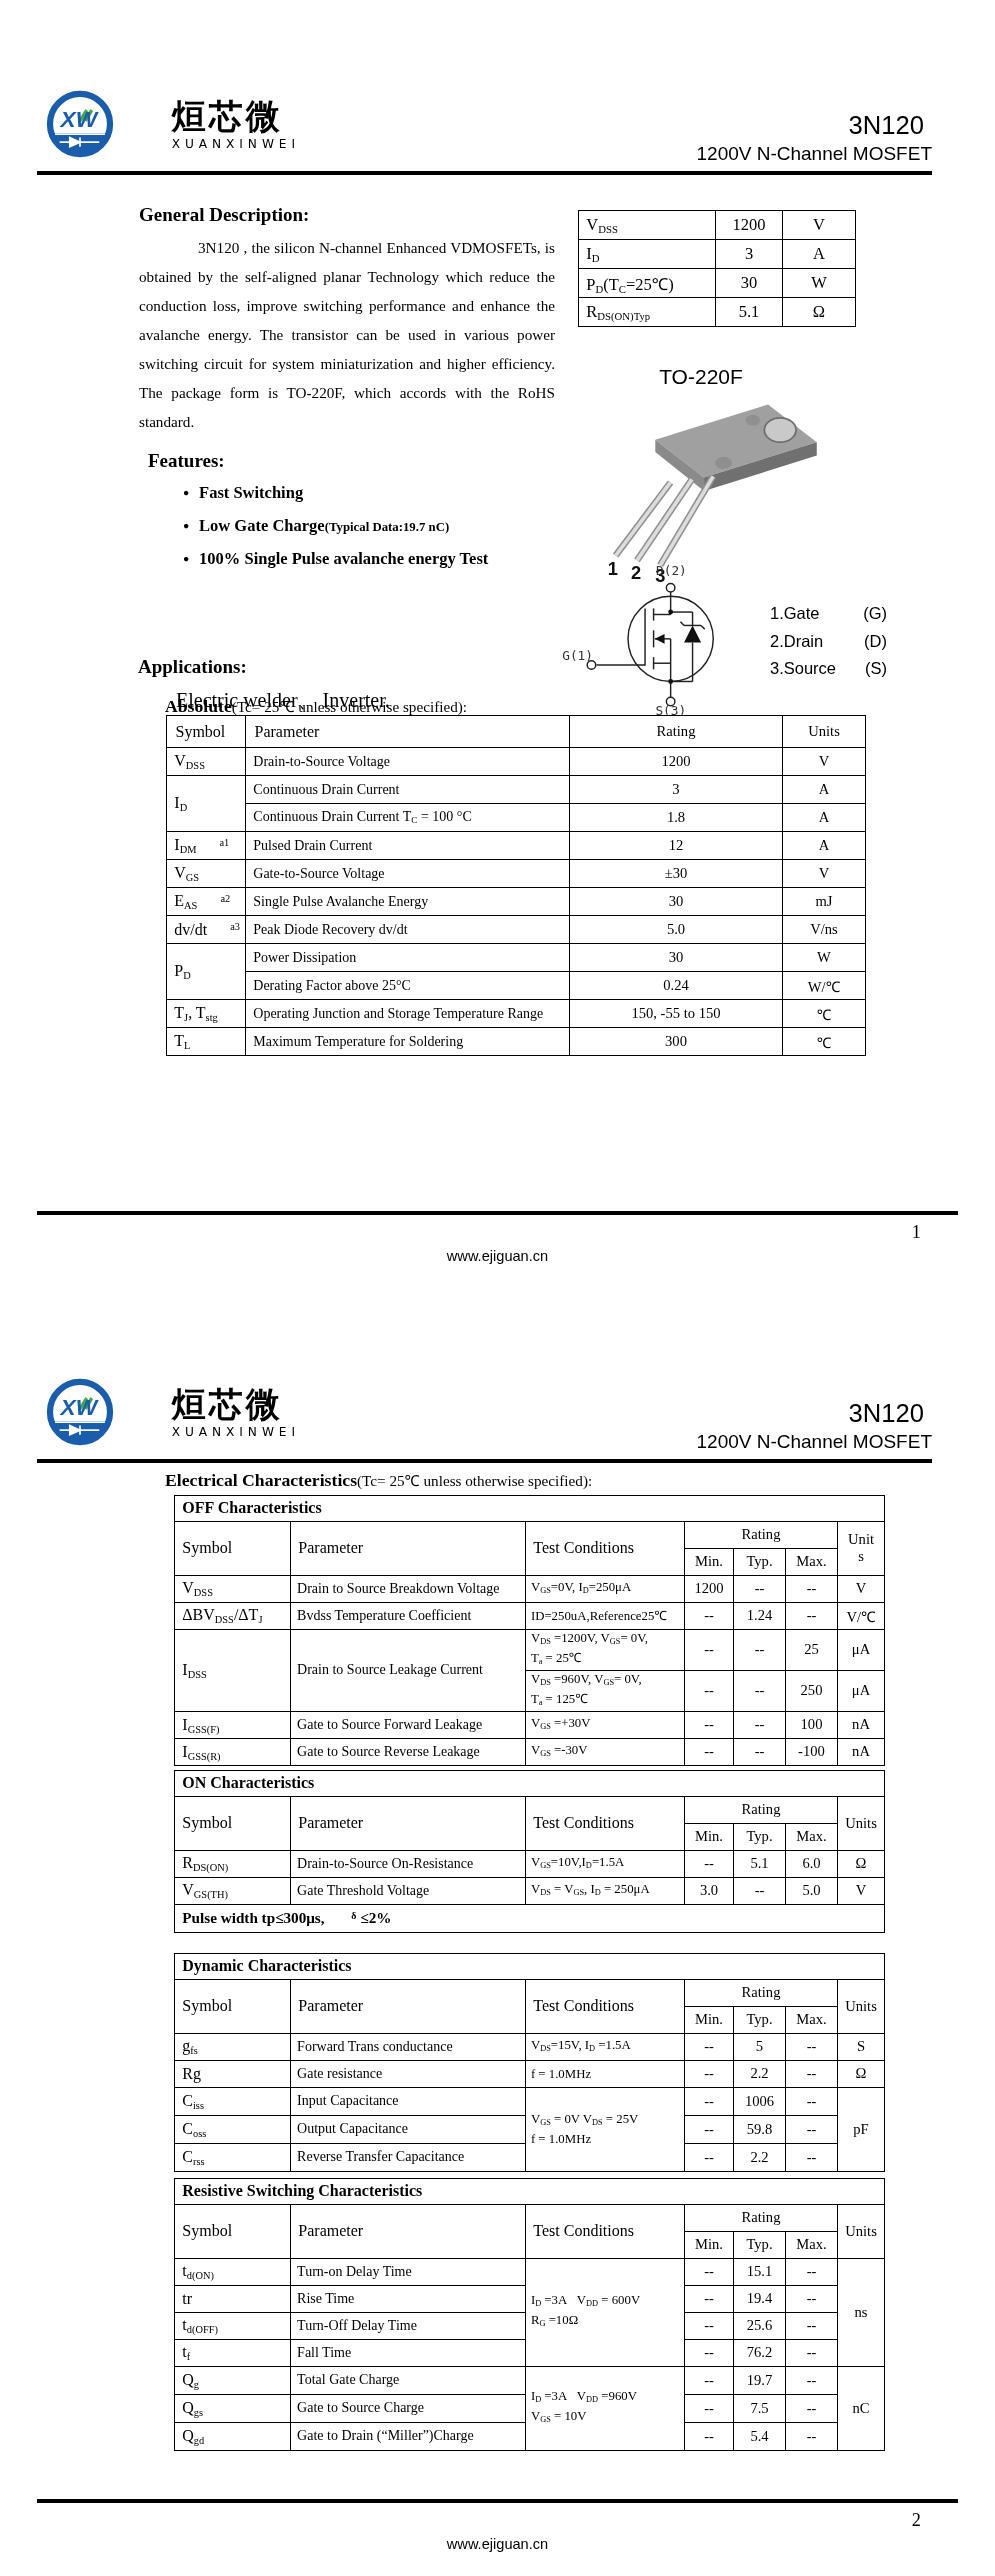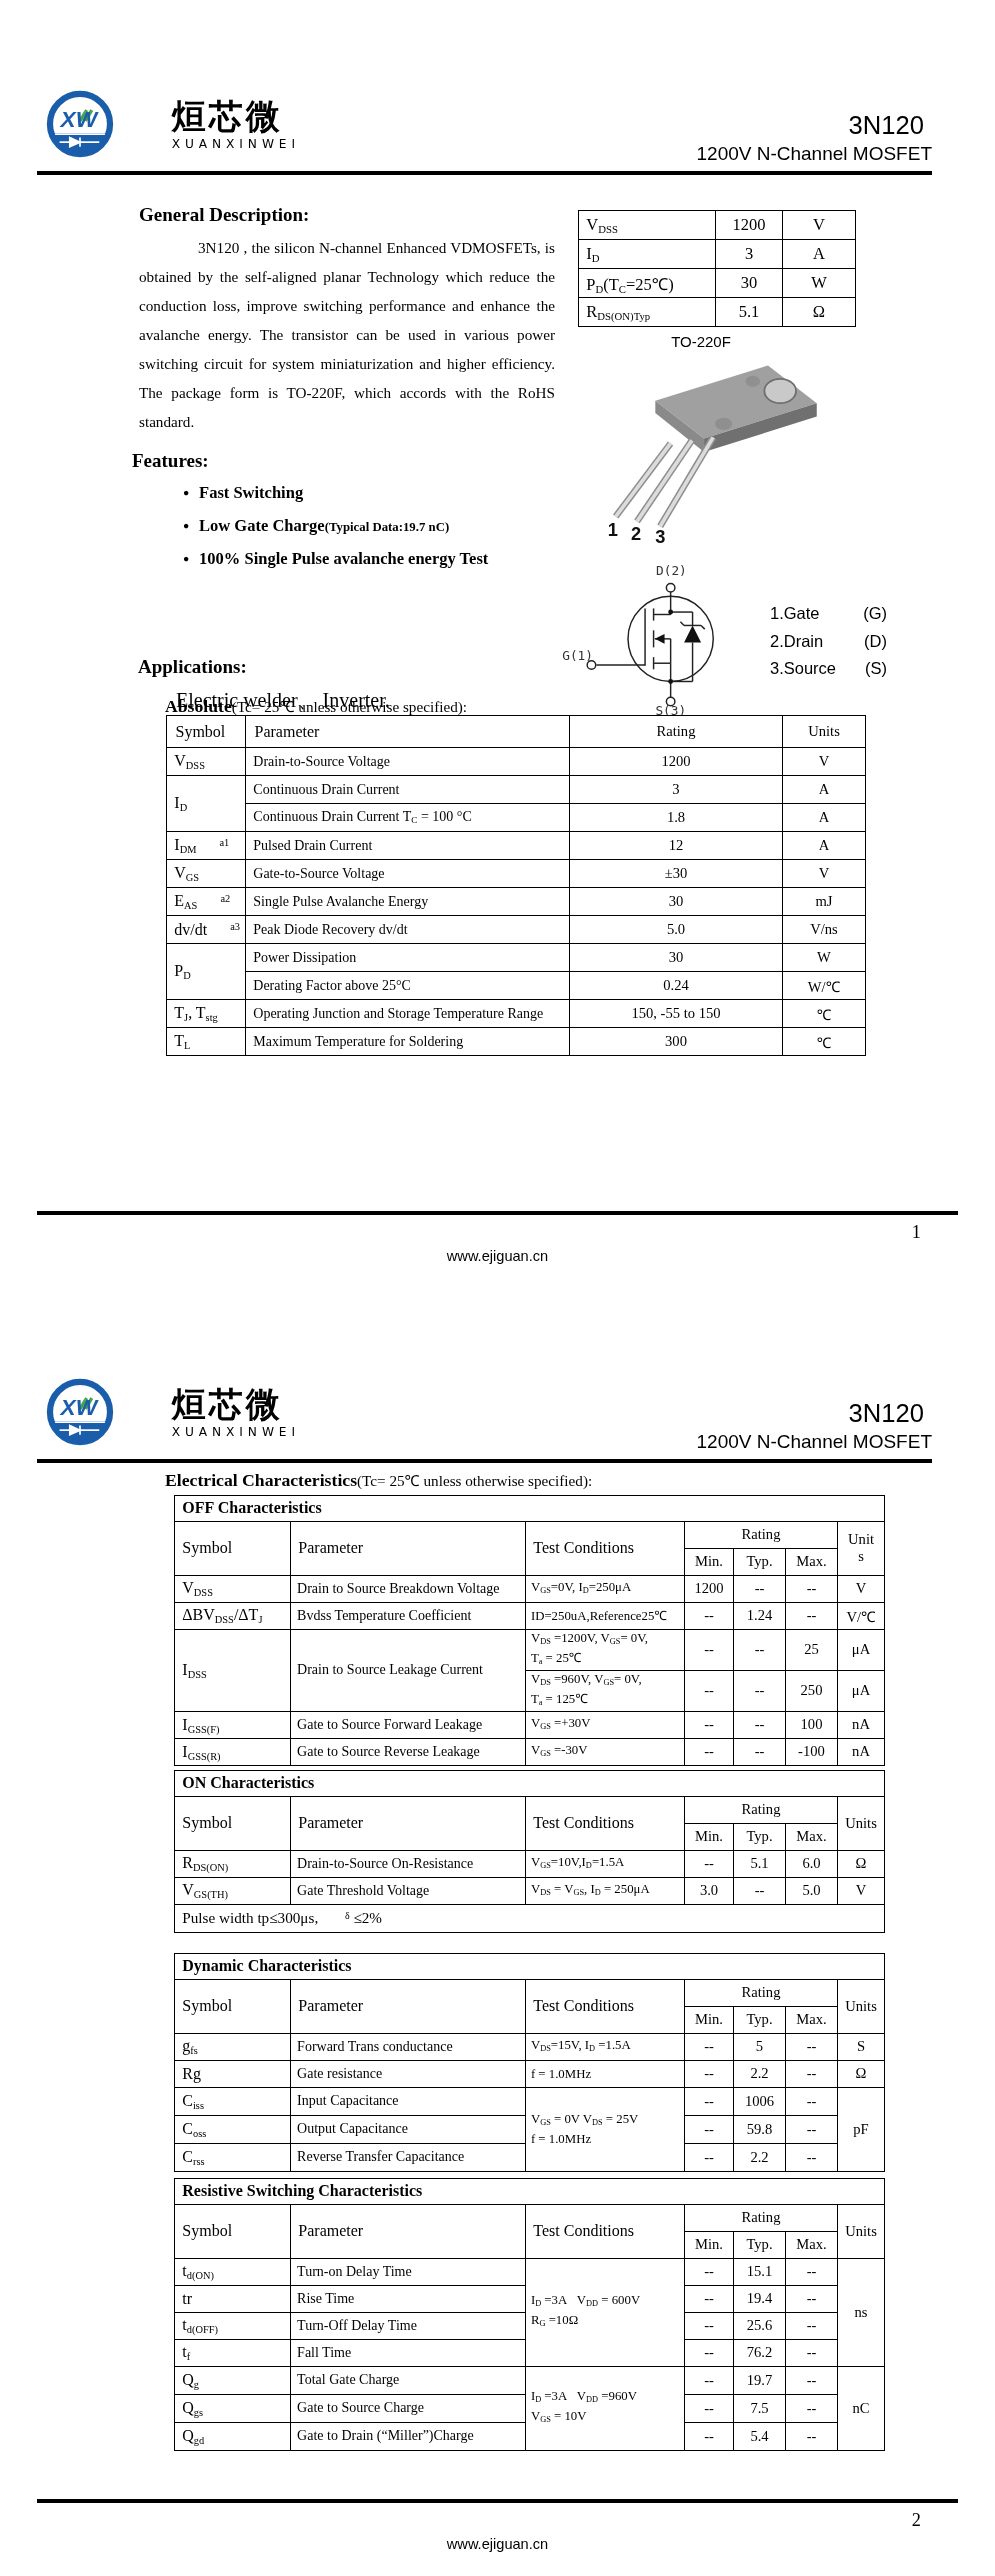--- a/index.html
+++ b/index.html
@@ -23,25 +23,25 @@
   
   .gen-title { position:absolute; left:139px; top:204px; font-size:19px; font-weight:bold; }
   .gen-body  { position:absolute; left:139px; top:233px; width:416px; font-size:15.2px; line-height:29px;
                text-align:justify; text-indent:59px; }
   .tbl-sum { position:absolute; left:578px; top:210px; width:277px; border:1.8px solid #000; border-collapse:collapse; table-layout:fixed; }
   .tbl-sum td { border:1.2px solid #000; height:29px; font-size:16.5px; }
   .tbl-sum td.sym { text-align:left; padding-left:7.3px; }
   .tbl-sum td.val, .tbl-sum td.unit { text-align:center; }
 
   .pkg { position:absolute; left:570px; top:333px; width:262px; }
-  .pkg-name { text-align:center; font-family:"Liberation Sans", sans-serif; font-size:15px; }
+  .pkg-name { text-align:center; font-family:"Liberation Sans", sans-serif; font-size:21px;margin-top:32px; }
   .pkg-img { width:262px; height:195px; display:block; margin-top:2.4px; }
   .pin-num { font-family:"Liberation Sans", sans-serif; font-size:30px; font-weight:bold; fill:#111; }
 
-  .feat-title { position:absolute; left:132px; top:450px; font-size:19px; font-weight:bold; }
+  .feat-title { position:absolute; left:148px; top:450px; font-size:19px; font-weight:bold; }
   .feat-list { position:absolute; left:183px; top:483px; list-style:none; }
   .feat-item { height:33px; font-weight:bold; white-space:nowrap; }
   .feat-item::before { content:"●"; font-size:10.4px; margin-right:9.8px; vertical-align:1.8px; }
   .feat-main { font-size:16.5px; }
   .feat-note { font-size:12.8px; }
   .feat-item:nth-child(3) .feat-note { margin-left:8.5px; }
 
   .app-title { position:absolute; left:138px; top:656px; font-size:19px; font-weight:bold; }
   .app-body  { position:absolute; left:176px; top:687px; font-size:20px; }
 
@@ -79,21 +79,21 @@
   .tbl2 td.sect { font-size:16px; font-weight:bold; text-align:left; padding-left:7.3px; border-bottom:1.8px solid #000; }
   .tbl2 td.hd { font-size:16px; text-align:left; padding-left:7.3px; }
   .tbl2 td.c { text-align:center; padding:0 1.2px; }
   .tbl2 tr.mtm > td { border-bottom:1.8px solid #000; }
   .tbl2 td.rating-hd { border-bottom:1.2px solid #000; }
   .tbl2 td.sym { font-size:16px; padding-left:7.3px; }
   .tbl2 td.par { font-size:14px; padding-left:6.1px; }
   .tbl2 td.tc { font-size:12.8px; line-height:16px; padding-left:4.9px; }
   .tbl2 tr.grp > td { border-top:1.8px solid #000; }
   .tbl2 td.units-off { word-break:break-all; padding:0 8.5px; }
-  .tbl2 td.note { font-size:15.2px; text-align:left; padding-left:7.3px; border-top:1.8px solid #000; }
+  .tbl2 td.note { font-size:15.2px; text-align:left; padding-left:7.3px; border-top:1.8px solid #000;font-weight:bold; }
   .t-off { top:207px; } .t-on { top:482px; } .t-dyn { top:665px; } .t-sw { top:890px; }
 
   sub { font-size:65%; vertical-align:-0.25em; }
   sup { font-size:65%; vertical-align:0.45em;margin-left:23px; }
   svg text { user-select:none; }
 </style>
 </head>
 <body>
 
 <div class="sheet">

